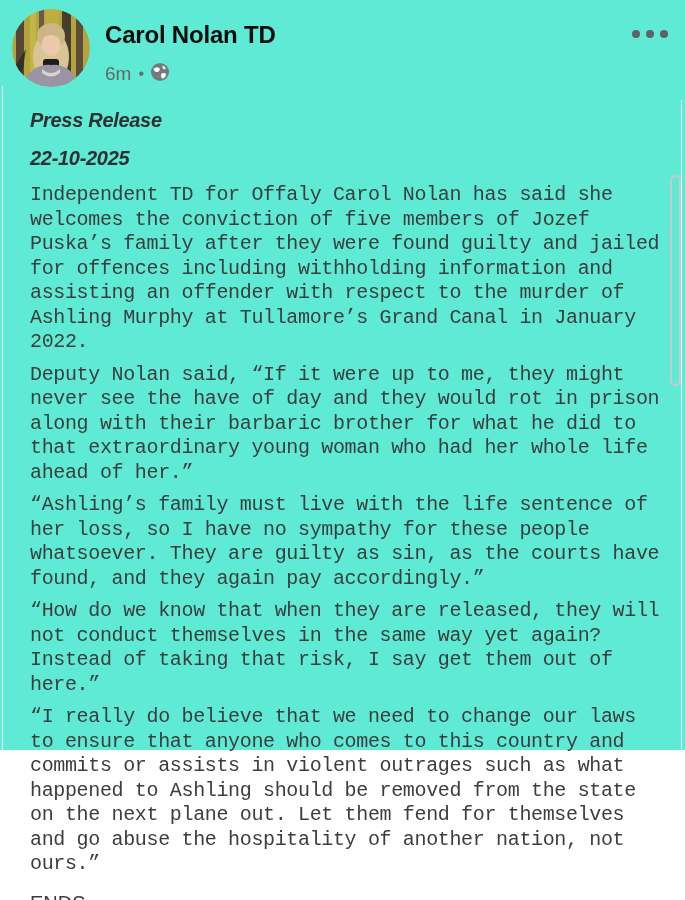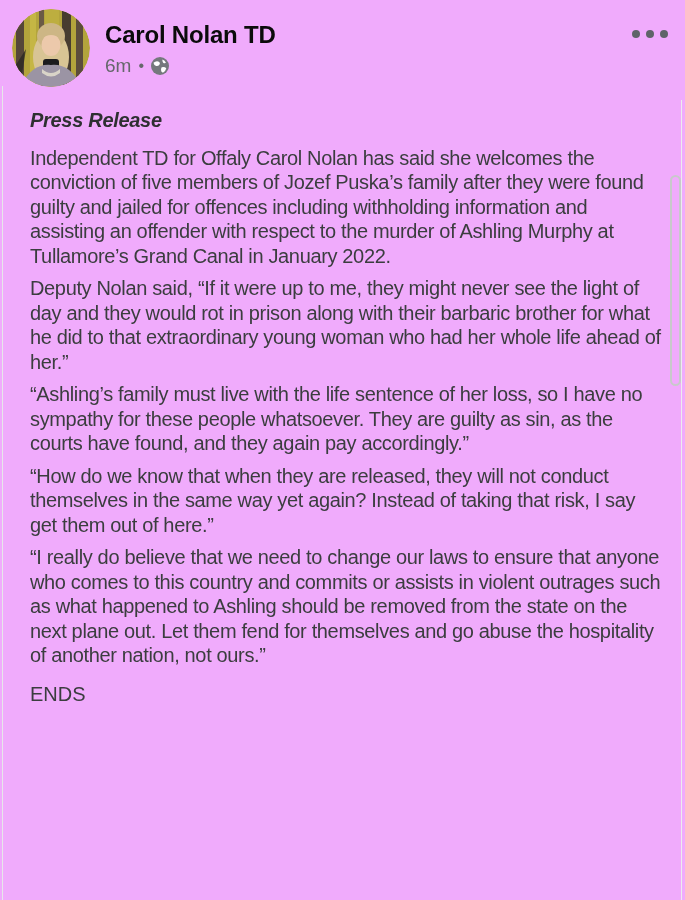--- a/index.html
+++ b/index.html
@@ -2,41 +2,41 @@
 <html><head>
 <meta charset="utf-8">
 <style>
   * { margin: 0; padding: 0; box-sizing: border-box; }
   html, body { background: #ffffff; }
   body {
     width: 685px; height: 900px;
     font-family: "Liberation Sans", sans-serif;
     position: relative; overflow: hidden;
   }
-  .post { position: relative; width: 685px; height: 900px; background: #f0abfc; }
+  .post { position: relative; width: 685px; height: 750px; background: #5eead4; }
 
   
   .edge-left  { position: absolute; left: 2px;  top: 86px;  bottom: 0; width: 1px; background: #e7e7e9; }
   .edge-right { position: absolute; left: 681px; top: 100px; bottom: 0; width: 1px; background: #ececee; }
 
   
   header { position: absolute; left: 0; top: 0; width: 100%; height: 100px; }
   .avatar {
     position: absolute; left: 12px; top: 9px;
     width: 78px; height: 78px; border-radius: 50%; overflow: hidden;
     cursor: pointer;
   }
   .avatar svg { display: block; width: 100%; height: 100%; }
   .header-text { position: absolute; left: 105px; top: 21px; }
   .author {
     font-size: 24px; font-weight: bold; color: #0b0b0b;
     letter-spacing: -0.2px; line-height: 28px; cursor: pointer;
   }
   .meta {
-    margin-top: 6px; display: flex; align-items: center; gap: 7px;
+    margin-top: 14px; display: flex; align-items: flex-start; gap: 7px;
     font-size: 19px; color: #65676b; line-height: 22px;
   }
   .meta .sep { font-size: 16px; line-height: 22px; }
   .globe { display: inline-flex; align-items: center; }
   .globe svg { width: 18px; height: 18px; display: block; }
   .menu {
     position: absolute; right: 13px; top: 26px;
     display: flex; gap: 6px; padding: 4px; cursor: pointer;
   }
   .menu .dot { width: 8px; height: 8px; border-radius: 50%; background: #5f6368; }
@@ -44,21 +44,21 @@
   
   article {
     position: absolute; left: 30px; top: 108px; width: 632px;
     color: #3b3d3f; font-size: 20px; line-height: 24.5px;
     letter-spacing: -0.35px;
   }
   article p.hd {
     font-weight: bold; font-style: italic; color: #2e2f31;
     margin-bottom: 13px; letter-spacing: -0.3px;
   }
-  article p.para { margin-bottom: 8px; }
+  article p.para { margin-bottom: 8px; font-family: Liberation Mono, monospace; }
   article p.ends { margin-top: 14px; letter-spacing: 0; }
 
   
   .scroll-thumb {
     position: absolute; left: 670px; top: 175px;
     width: 11px; height: 211px;
     border: 2px solid #c8c9cb; border-radius: 7px;
     background: transparent; cursor: grab;
   }
 </style>
@@ -116,22 +116,23 @@
 
     <div class="menu" role="button" aria-label="More options">
       <span class="dot"></span>
       <span class="dot"></span>
       <span class="dot"></span>
     </div>
   </header>
 
   <article>
     <p class="hd">Press Release</p>
+    <p class="hd">22-10-2025</p>
     <p class="para">Independent TD for Offaly Carol Nolan has said she welcomes the conviction of five members of Jozef Puska’s family after they were found guilty and jailed for offences including withholding information and assisting an offender with respect to the murder of Ashling Murphy at Tullamore’s Grand Canal in January 2022.</p>
-    <p class="para">Deputy Nolan said, “If it were up to me, they might never see the light of day and they would rot in prison along with their barbaric brother for what he did to that extraordinary young woman who had her whole life ahead of her.”</p>
+    <p class="para">Deputy Nolan said, “If it were up to me, they might never see the have of day and they would rot in prison along with their barbaric brother for what he did to that extraordinary young woman who had her whole life ahead of her.”</p>
     <p class="para">“Ashling’s family must live with the life sentence of her loss, so I have no sympathy for these people whatsoever. They are guilty as sin, as the courts have found, and they again pay accordingly.”</p>
     <p class="para">“How do we know that when they are released, they will not conduct themselves in the same way yet again? Instead of taking that risk, I say get them out of here.”</p>
     <p class="para">“I really do believe that we need to change our laws to ensure that anyone who comes to this country and commits or assists in violent outrages such as what happened to Ashling should be removed from the state on the next plane out. Let them fend for themselves and go abuse the hospitality of another nation, not ours.”</p>
     <p class="ends">ENDS</p>
   </article>
 
   <div class="scroll-thumb"></div>
 </div>
 
 </body></html>

